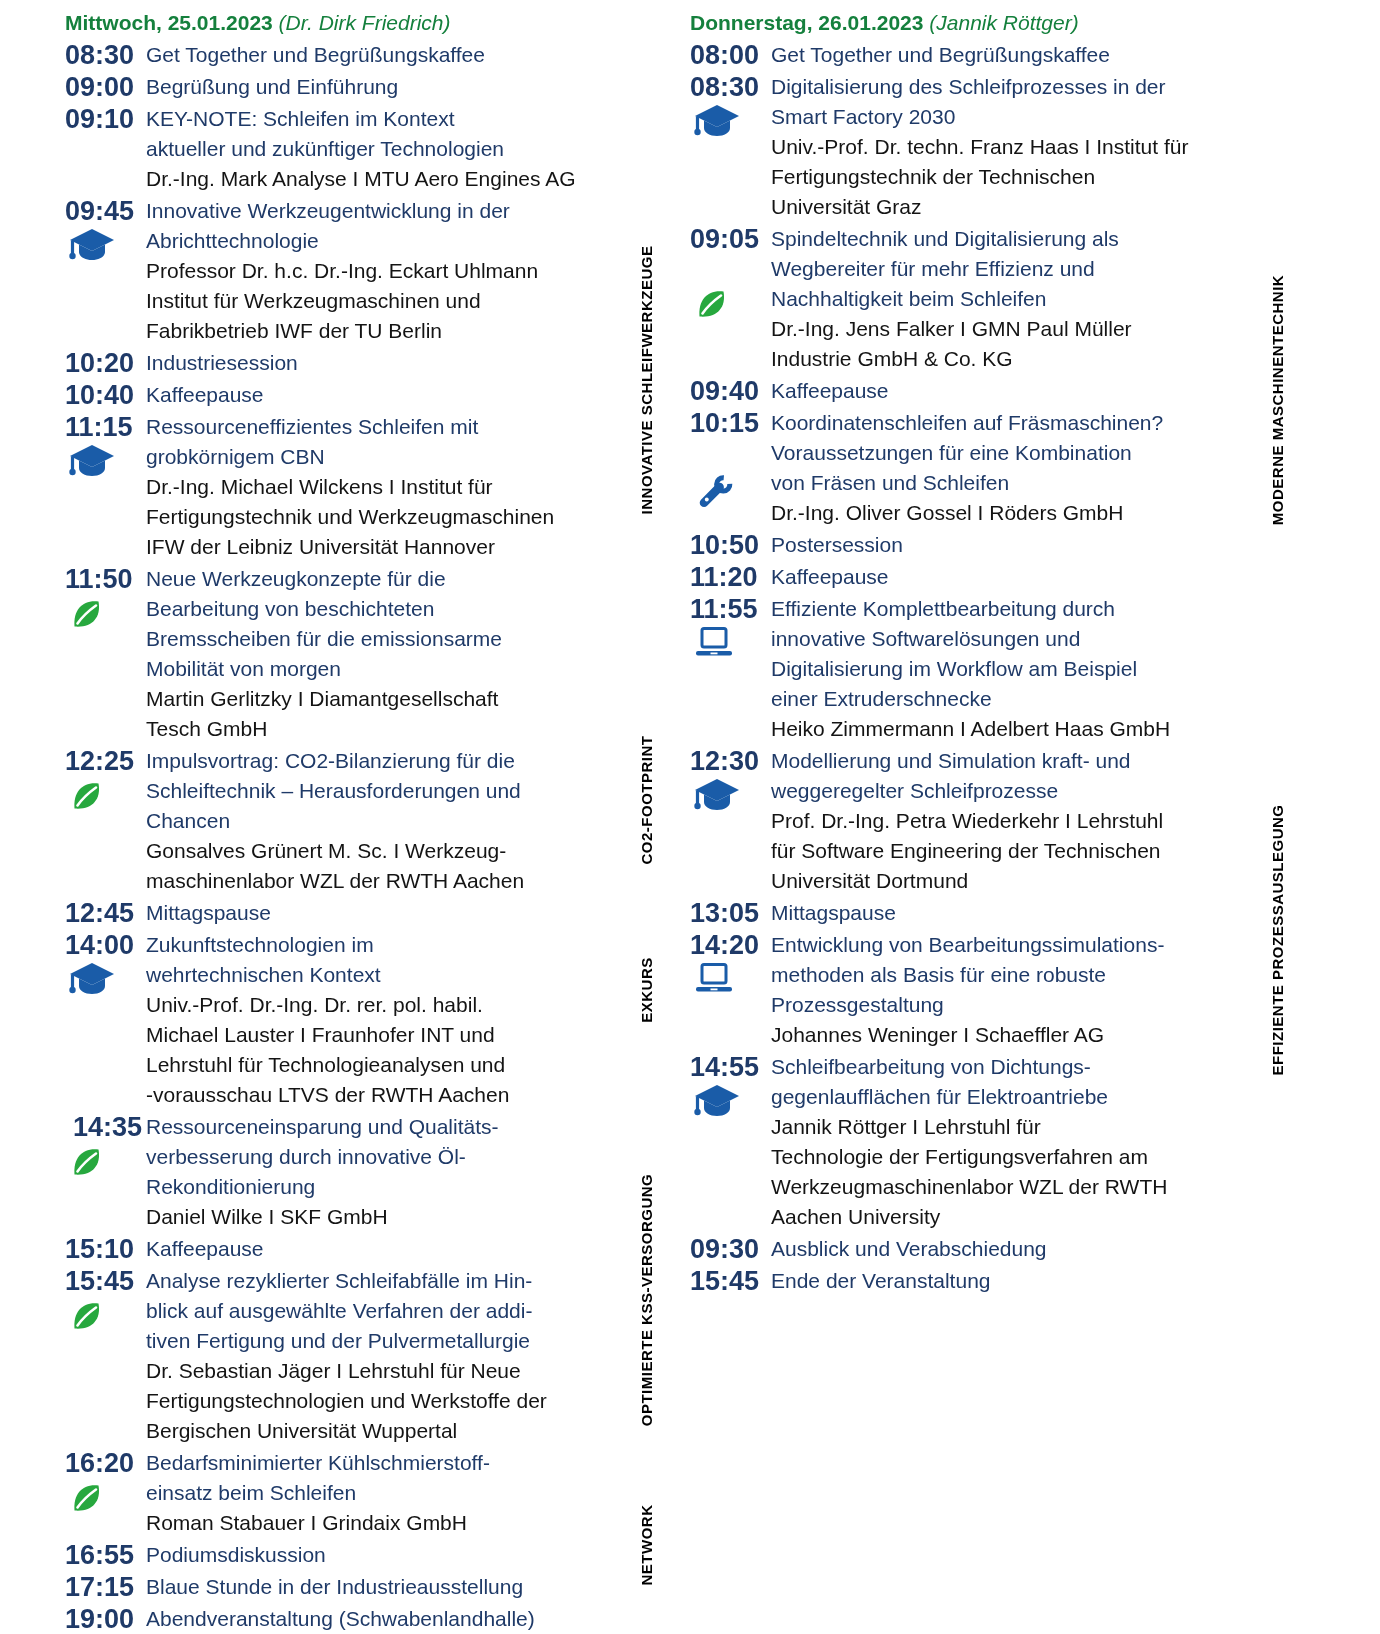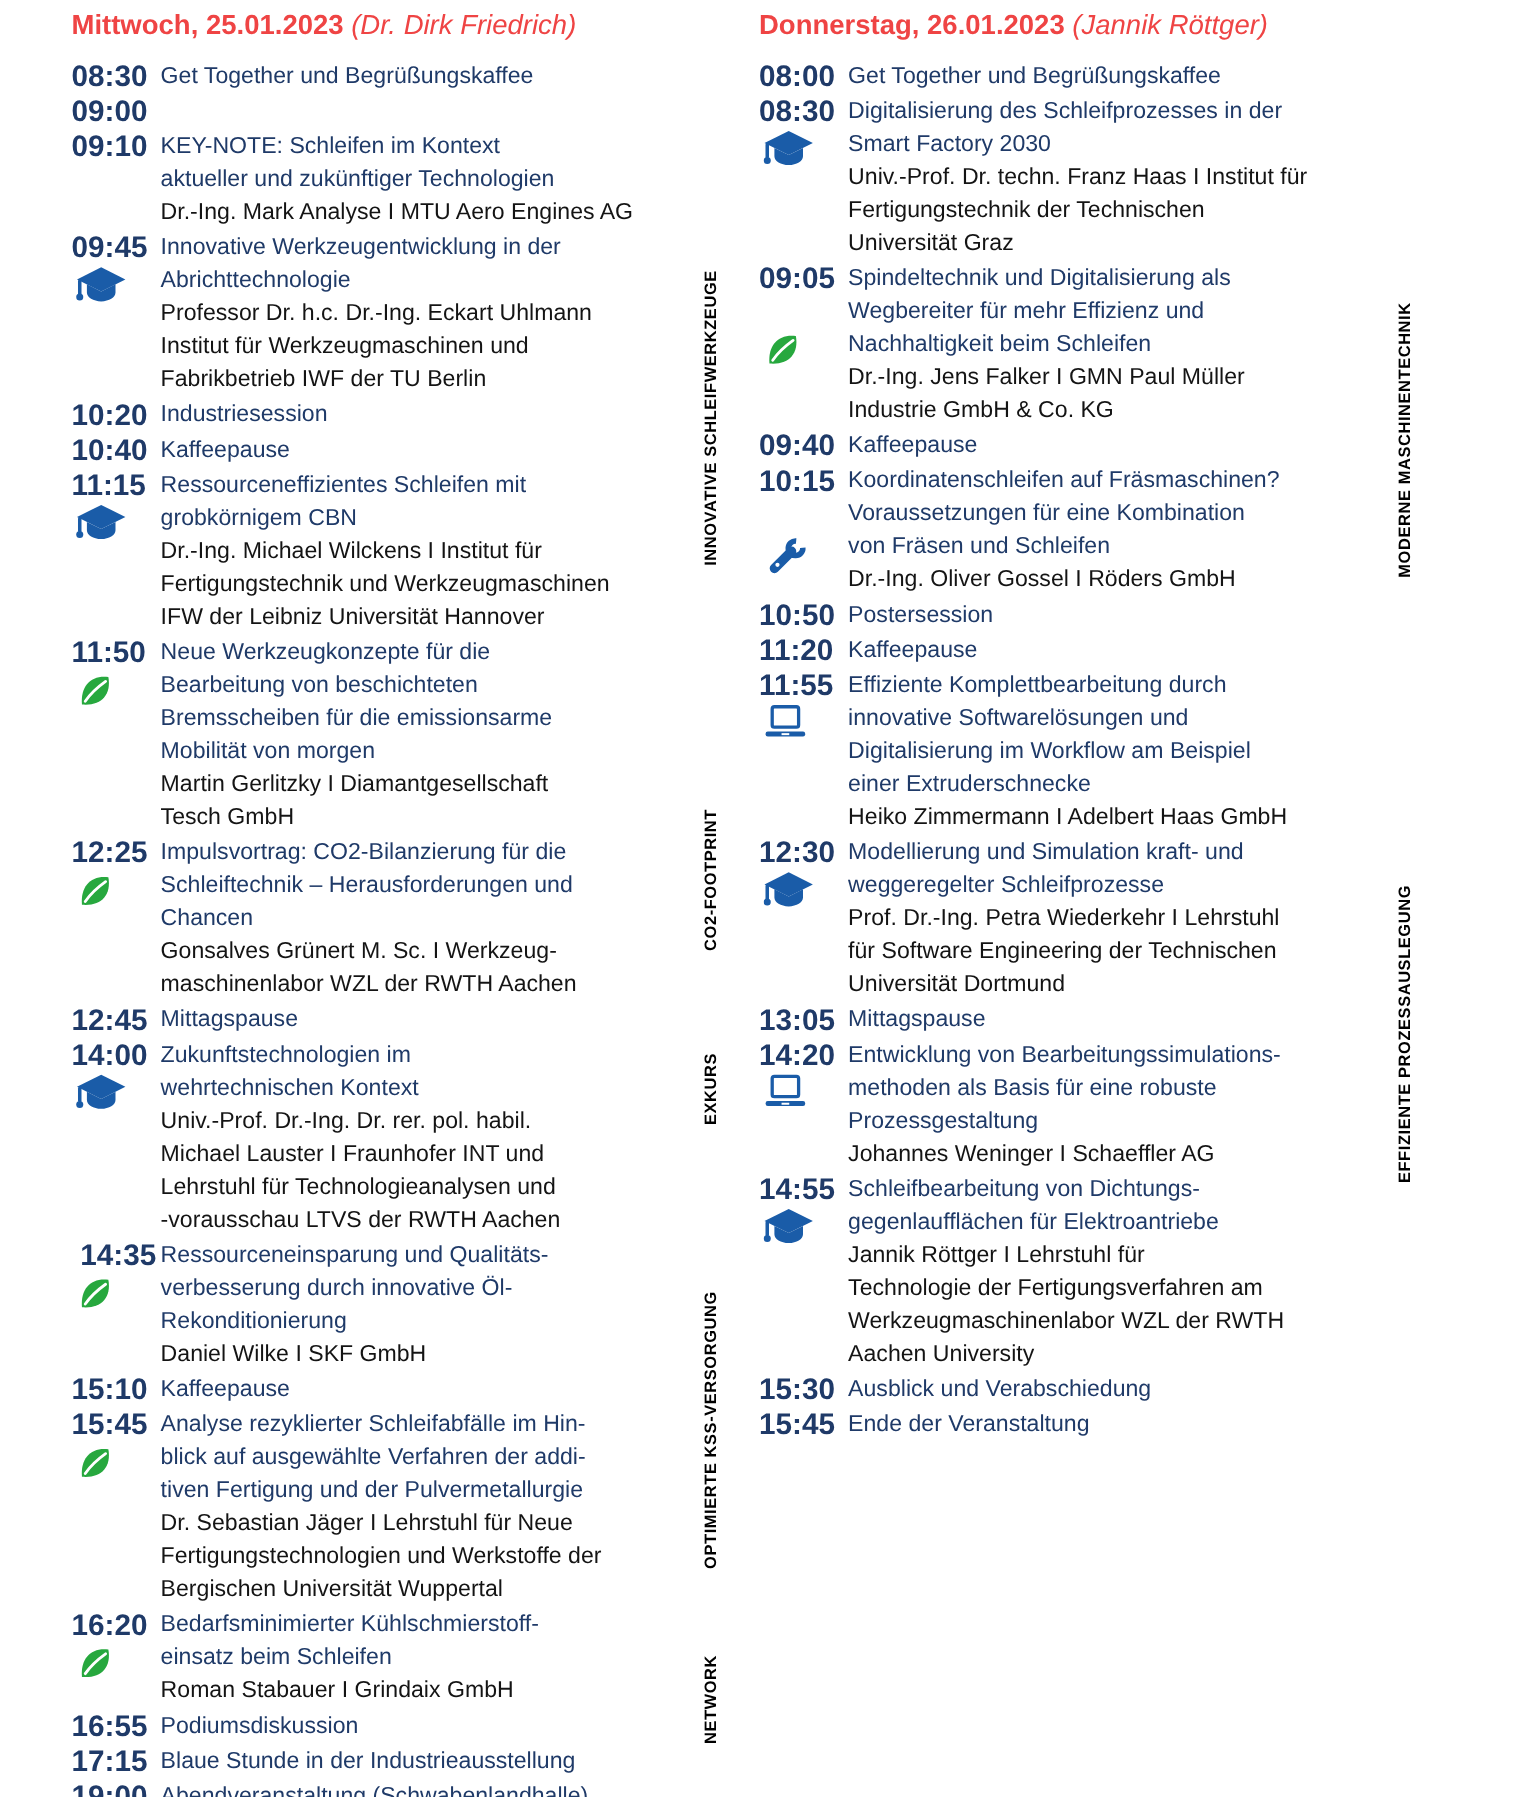--- a/index.html
+++ b/index.html
@@ -10,22 +10,22 @@
     font-family:"Liberation Sans", sans-serif;
     color:#141414;
   }
   .page { position:absolute; inset:0; }
 
   .day-col { position:absolute; top:8px; }
   #day-0 { left:65px;  width:560px; }
   #day-1 { left:690px; width:560px; }
 
   .day-header {
-    font-size:25px; line-height:30px; font-weight:bold; color:#ef4444;
-    white-space:pre; margin-bottom:16px;
+    font-size:21px; line-height:30px; font-weight:bold; color:#15803d;
+    white-space:pre; margin-bottom:2px;
   }
   .day-header .moderator { font-weight:normal; font-style:italic; }
 
   .session {
     display:grid; grid-template-columns:81px 1fr;
     margin-bottom:2px;
   }
   .time-cell { position:relative; }
   .time {
     font-size:27px; line-height:30px; font-weight:bold;
@@ -67,20 +67,24 @@
     </div>
     <div class="body">
       <div class="title">Get Together und Begrüßungskaffee</div>
 
     </div>
   </div>
 
   <div class="session">
     <div class="time-cell">
       <div class="time">09:00</div>
+    </div>
+    <div class="body">
+      <div class="title">Begrüßung und Einführung</div>
+
     </div>
   </div>
 
   <div class="session">
     <div class="time-cell">
       <div class="time">09:10</div>
     </div>
     <div class="body">
       <div class="title">KEY-NOTE: Schleifen im Kontext
 aktueller und zukünftiger Technologien</div>
@@ -507,21 +511,21 @@
 gegenlaufflächen für Elektroantriebe</div>
       <div class="speaker">Jannik Röttger I Lehrstuhl für
 Technologie der Fertigungsverfahren am
 Werkzeugmaschinenlabor WZL der RWTH
 Aachen University</div>
     </div>
   </div>
 
   <div class="session">
     <div class="time-cell">
-      <div class="time">15:30</div>
+      <div class="time">09:30</div>
     </div>
     <div class="body">
       <div class="title">Ausblick und Verabschiedung</div>
 
     </div>
   </div>
 
   <div class="session">
     <div class="time-cell">
       <div class="time">15:45</div>

